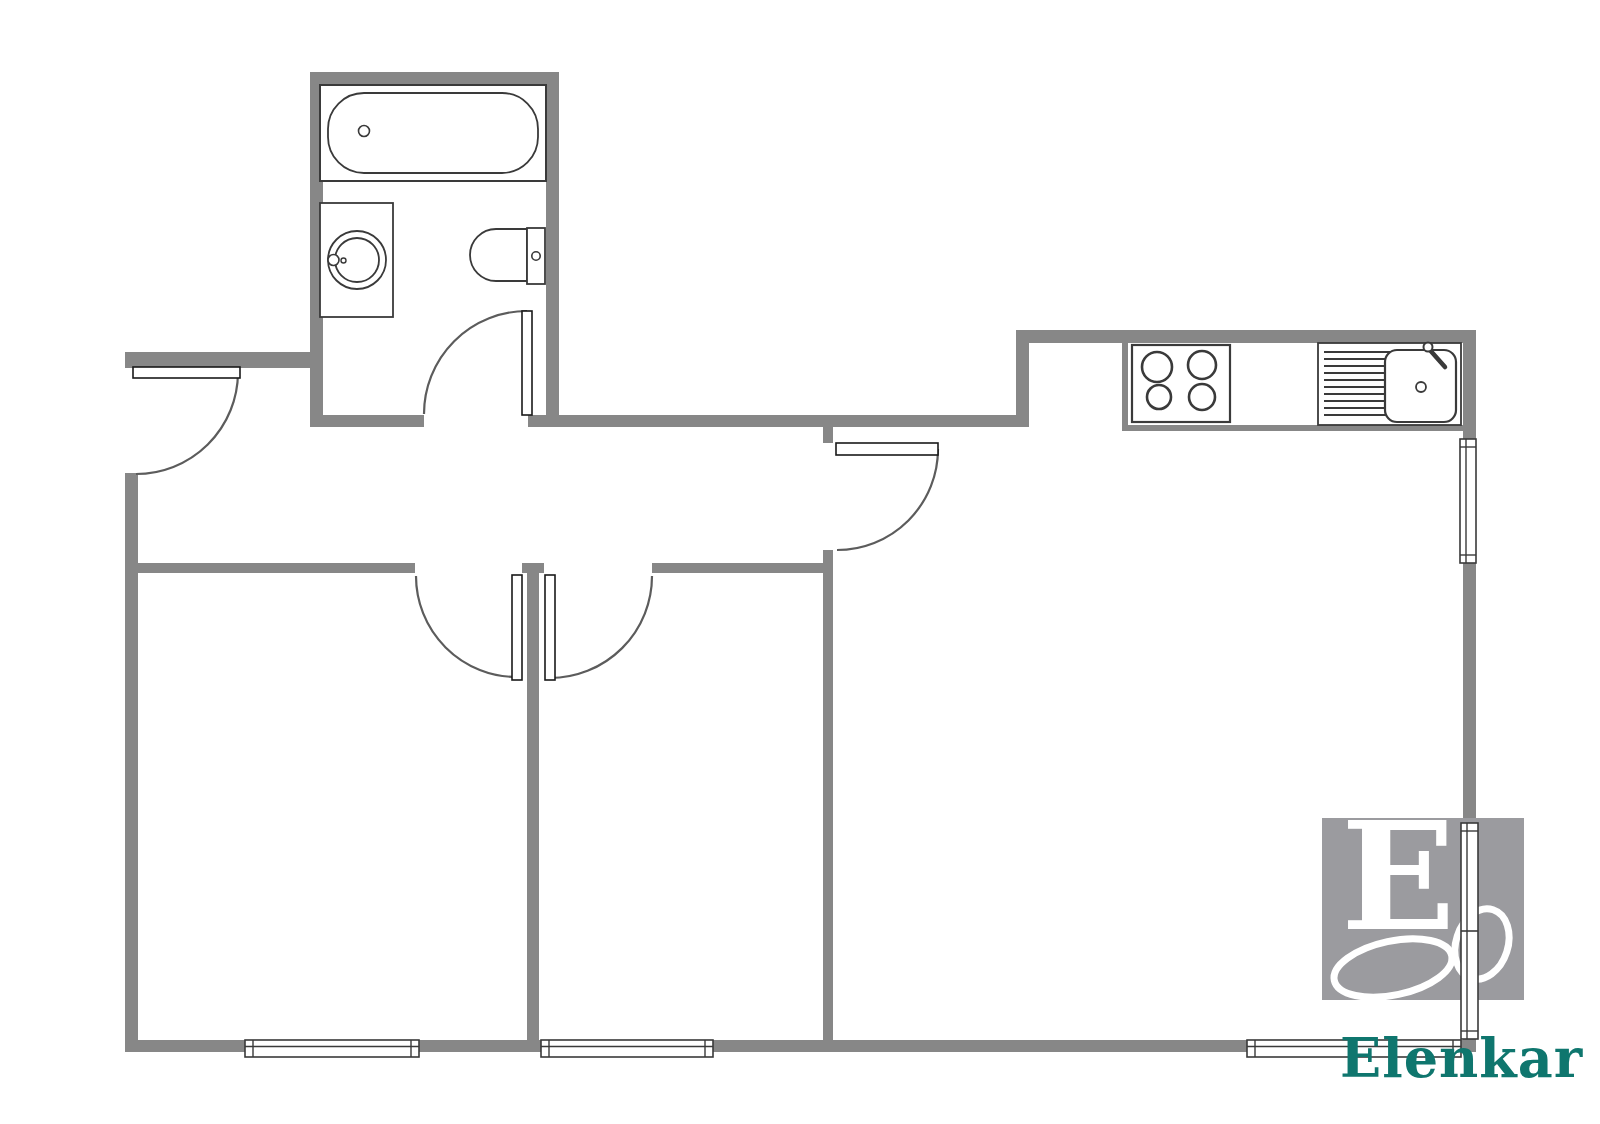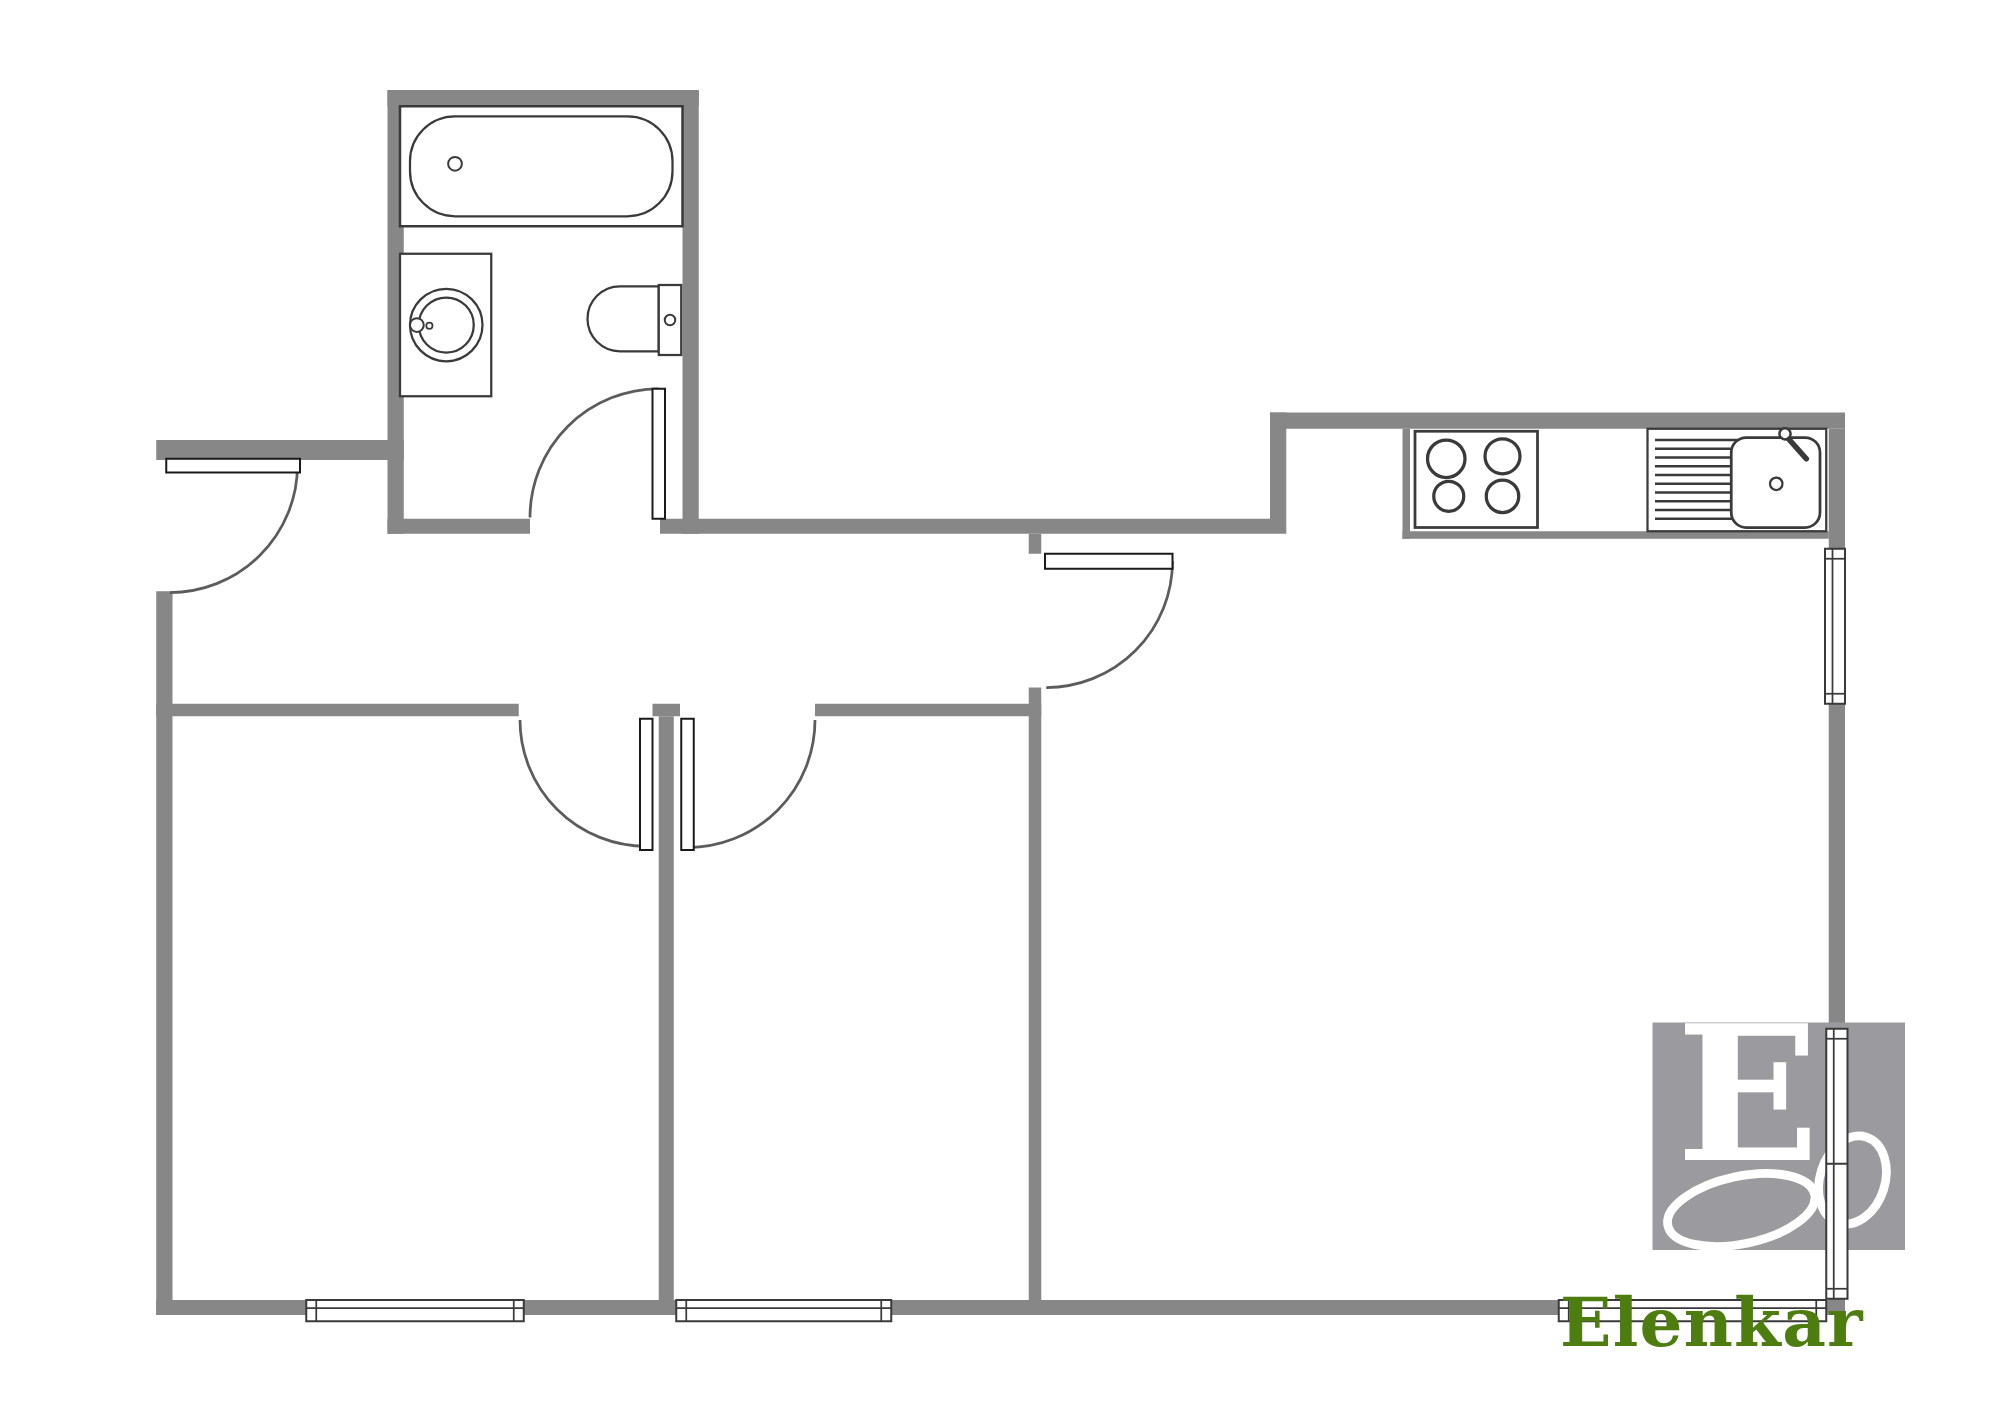--- a/index.html
+++ b/index.html
@@ -1,22 +1,22 @@
 <!DOCTYPE html>
 <html><head>
 <meta charset="utf-8">
 <style>
   html,body{margin:0;padding:0;background:#ffffff;}
   .stage{position:relative;width:1600px;height:1124px;background:#ffffff;overflow:hidden;
          font-family:"DejaVu Serif",serif;}
   .stage svg{position:absolute;left:0;top:0;width:1600px;height:1124px;display:block;}
   .monogram{position:absolute;left:1341px;top:801px;line-height:1;
             font-family:"DejaVu Serif",serif;font-weight:700;font-size:150px;color:#ffffff;}
-  .wordmark{position:absolute;left:1248px;top:1031px;line-height:1;
-            font-family:"DejaVu Serif",serif;font-weight:700;font-size:54px;color:#4d7c0f;
+  .wordmark{position:absolute;left:1340px;top:1031px;line-height:1;
+            font-family:"DejaVu Serif",serif;font-weight:700;font-size:54px;color:#0f766e;
             letter-spacing:1px;}
 </style>
 </head>
 <body>
 
 <div class="stage">
   <svg id="plan" xmlns="http://www.w3.org/2000/svg" viewBox="0 0 1600 1124">
       <rect x="125" y="352" width="198" height="16" fill="#878787"></rect>
       <rect x="125" y="473" width="13" height="579" fill="#878787"></rect>
       <rect x="310" y="72" width="13" height="355" fill="#878787"></rect>

